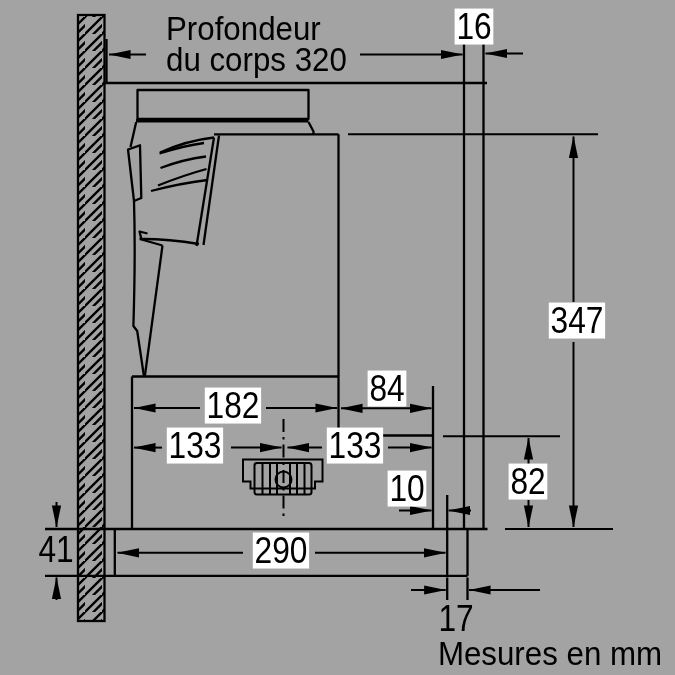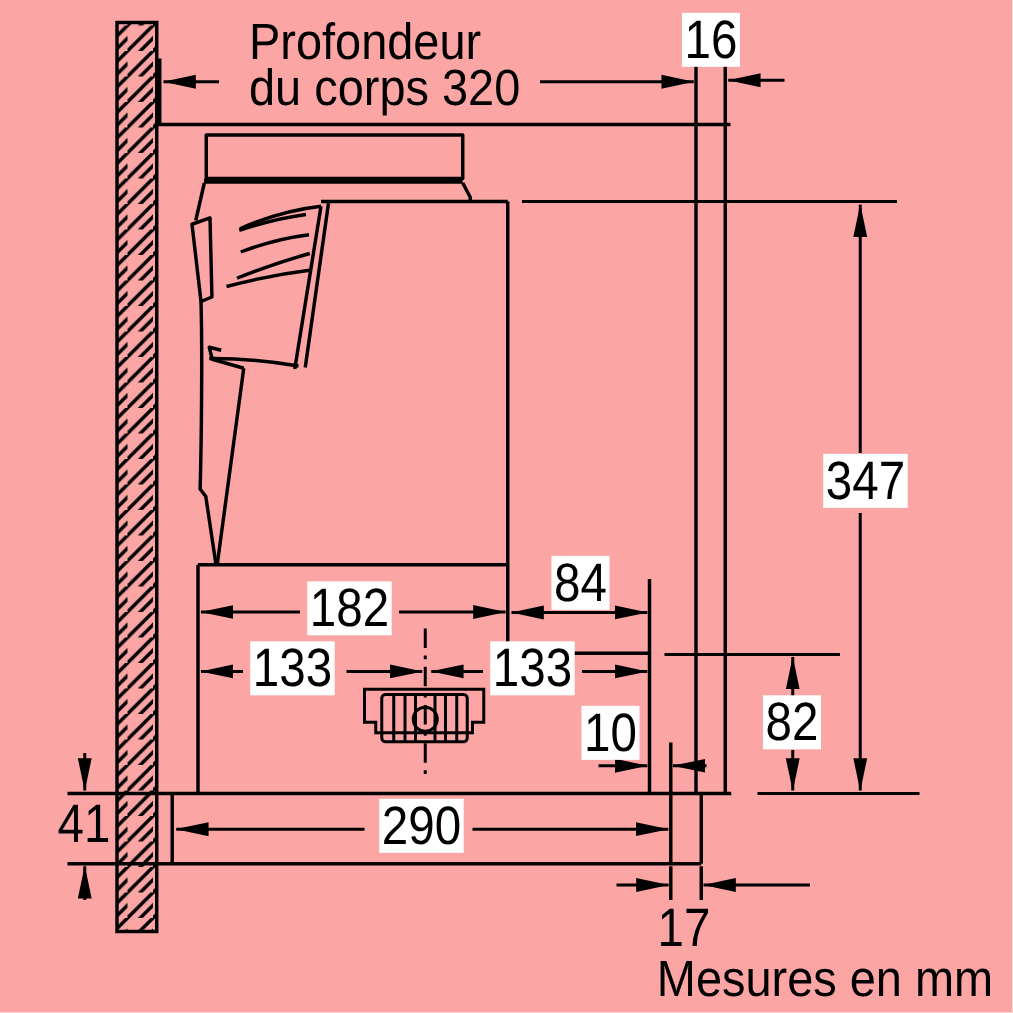--- a/index.html
+++ b/index.html
@@ -1,19 +1,19 @@
 <!DOCTYPE html>
 <html><head>
 <meta charset="utf-8">
 <style>
   html,body{margin:0;padding:0;background:#fff;}
   .canvas{
     position:relative;
     width:675px;height:675px;
-    background:#fca5a5;
+    background:#a3a3a3;
     overflow:hidden;
     font-family:"Liberation Sans", sans-serif;
   }
   .canvas svg{position:absolute;left:0;top:0;}
   .lbl{
     position:absolute;
     color:#000;
     font-size:36px;
     line-height:1;
     white-space:nowrap;

